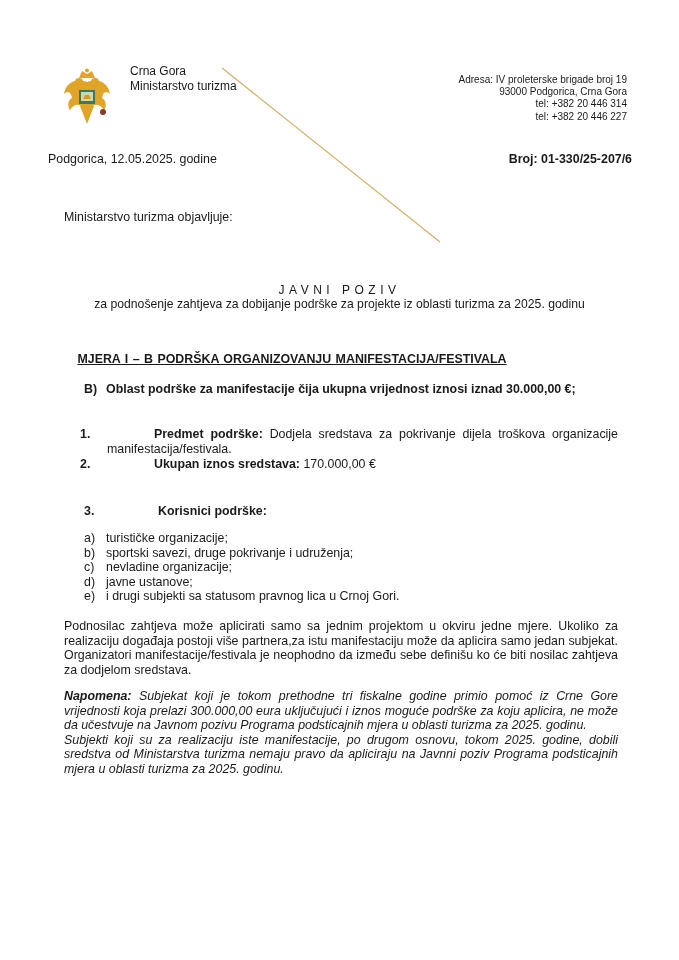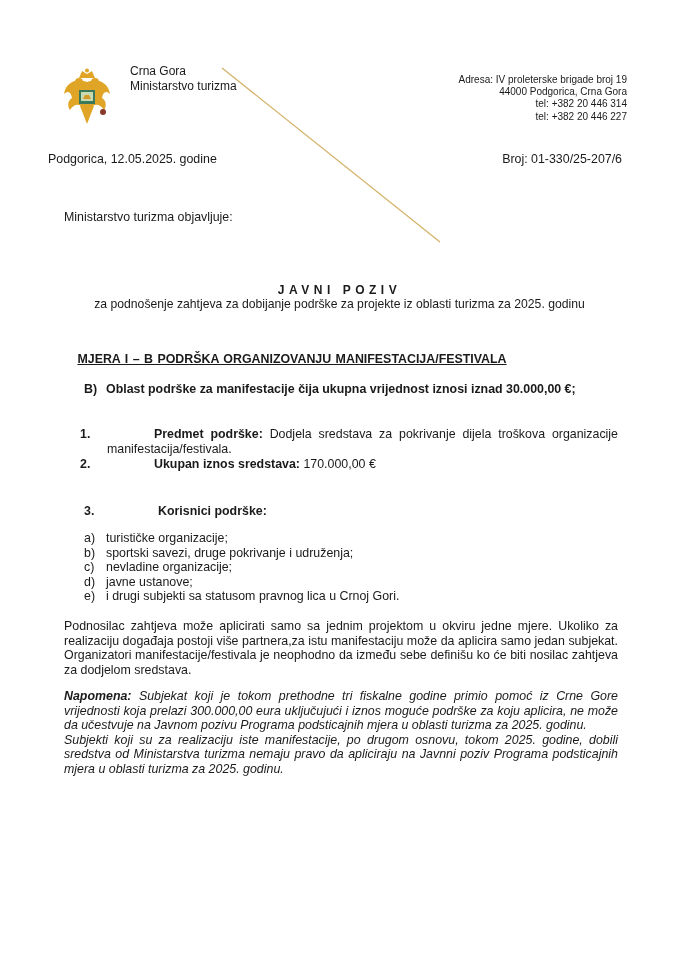--- a/index.html
+++ b/index.html
@@ -10,24 +10,24 @@
     color: #1a1a1a;
     font-size: 12.4px;
     line-height: 14.6px;
     overflow: hidden;
   }
   .abs { position: absolute; }
   .coat { left: 62px; top: 68px; width: 50px; height: 58px; }
   .org { left: 130px; top: 64px; font-size: 12px; line-height: 15px; }
   .addr { right: 52px; top: 74px; text-align: right; font-size: 10px; line-height: 12.2px; }
   .city-date { left: 48px; top: 152px; }
-  .broj { right: 57px; top: 152px; }
+  .broj { right: 47px; top: 152px; font-weight: bold; }
   .intro { left: 64px; top: 210px; width: 554px; text-align: justify; text-align-last: left; }
   .intro .line1 { display: block; text-align: justify; text-align-last: justify; }
-  .title { left: 0; width: 679px; top: 283px; text-align: center; font-weight: bold; letter-spacing: 4.5px; font-size: 12px; }
+  .title { left: 0; width: 679px; top: 283px; text-align: center; font-weight: normal; letter-spacing: 4.5px; font-size: 12px; }
   .subtitle { left: 0; width: 679px; top: 297px; text-align: center; font-size: 12.2px; }
   .mjera { left: 0; width: 546px; top: 352px; text-align: center; font-weight: bold; text-decoration: underline; font-size: 12.4px; word-spacing: 1px; padding-left: 38px; }
   .oblast { left: 84px; top: 382px; font-weight: bold; font-size: 12.4px; }
   .oblast .lbl { display: inline-block; width: 22px; }
   .oblast .txt { }
   .numlist { left: 80px; width: 538px; }
   .numlist .row { display: flex; }
   .numlist .num { width: 27px; font-weight: bold; flex-shrink: 0; }
   .numlist .body { flex: 1; text-align: justify; }
   .numlist .body b { font-weight: bold; margin-left: 47px; }
@@ -67,21 +67,21 @@
   </svg>
 </div>
 
 <div class="abs org">
   <div>Crna Gora</div>
   <div>Ministarstvo turizma</div>
 </div>
 
 <div class="abs addr">
   <div>Adresa: IV proleterske brigade broj 19</div>
-  <div>44000 Podgorica, Crna Gora</div>
+  <div>93000 Podgorica, Crna Gora</div>
   <div>tel: +382 20 446 314</div>
   <div>tel: +382 20 446 227</div>
 </div>
 
 <div class="abs city-date">Podgorica, 12.05.2025. godine</div>
 <div class="abs broj">Broj: 01-330/25-207/6</div>
 
 <div class="abs intro">
   <span>Ministarstvo turizma objavljuje:</span>
 </div>

